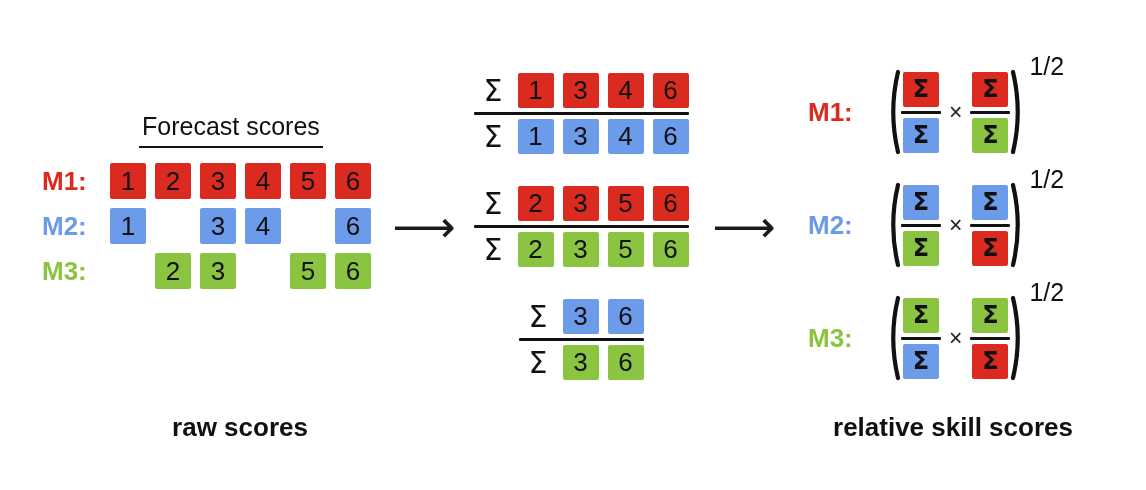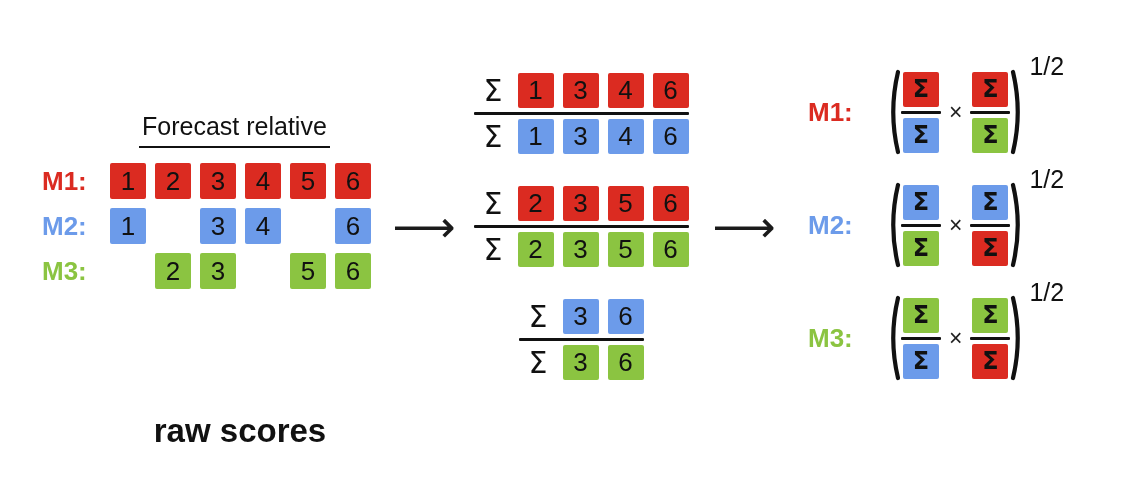--- a/index.html
+++ b/index.html
@@ -46,31 +46,31 @@
   .fparen{display:block;flex:none;}
   .frac{display:flex;flex-direction:column;align-items:center;}
   .fbar{width:40px;height:3px;background:#111;border-radius:1px;margin:4px 0;}
   .fbox{
     width:36px;height:35px;display:flex;align-items:center;justify-content:center;
     font-size:24px;font-weight:600;border-radius:2px;font-family:"DejaVu Sans",sans-serif;
   }
   .ftimes{font-size:23px;color:#222;margin:0 8px;line-height:1;}
   .fsup{align-self:flex-start;margin-top:-17px;margin-left:3px;font-size:25px;white-space:nowrap;}
   
-  .caption{position:absolute;top:412px;font-size:33px;font-weight:700;text-align:center;}
+  .caption{position:absolute;top:412px;font-size:26px;font-weight:700;text-align:center;}
   #cap-raw{left:0;width:480px;}
   #cap-ratios{left:460px;width:280px;}
   #cap-skill{left:803px;width:300px;}
 </style>
 </head>
 <body>
 
 <div class="canvas">
 
-  <div class="ft-title">Forecast relative</div>
+  <div class="ft-title">Forecast scores</div>
   <div class="grid" id="raw-grid">
       <div class="row-label" style="color: rgb(219, 43, 33);">M1:</div>
       <div class="score-box" style="background: rgb(219, 43, 33);">1</div>
       <div class="score-box" style="background: rgb(219, 43, 33);">2</div>
       <div class="score-box" style="background: rgb(219, 43, 33);">3</div>
       <div class="score-box" style="background: rgb(219, 43, 33);">4</div>
       <div class="score-box" style="background: rgb(219, 43, 33);">5</div>
       <div class="score-box" style="background: rgb(219, 43, 33);">6</div>
       <div class="row-label" style="color: rgb(108, 155, 234);">M2:</div>
       <div class="score-box" style="background: rgb(108, 155, 234);">1</div>
@@ -214,14 +214,15 @@
           <div class="fbox" style="background: rgb(219, 43, 33);">Σ</div>
         </div>
         <svg width="16" height="88" viewBox="0 0 16 88" class="fparen">
           <path d="M3 4 Q12.5 44 3 84" fill="none" stroke="#111111" stroke-width="4.2" stroke-linecap="round"></path>
         </svg>
         <span class="fsup">1/2</span>
       </div>
     </div>
 
   <div class="caption" id="cap-raw">raw scores</div>
+  <div class="caption" id="cap-skill">relative skill scores</div>
 
 </div>
 
 </body></html>

